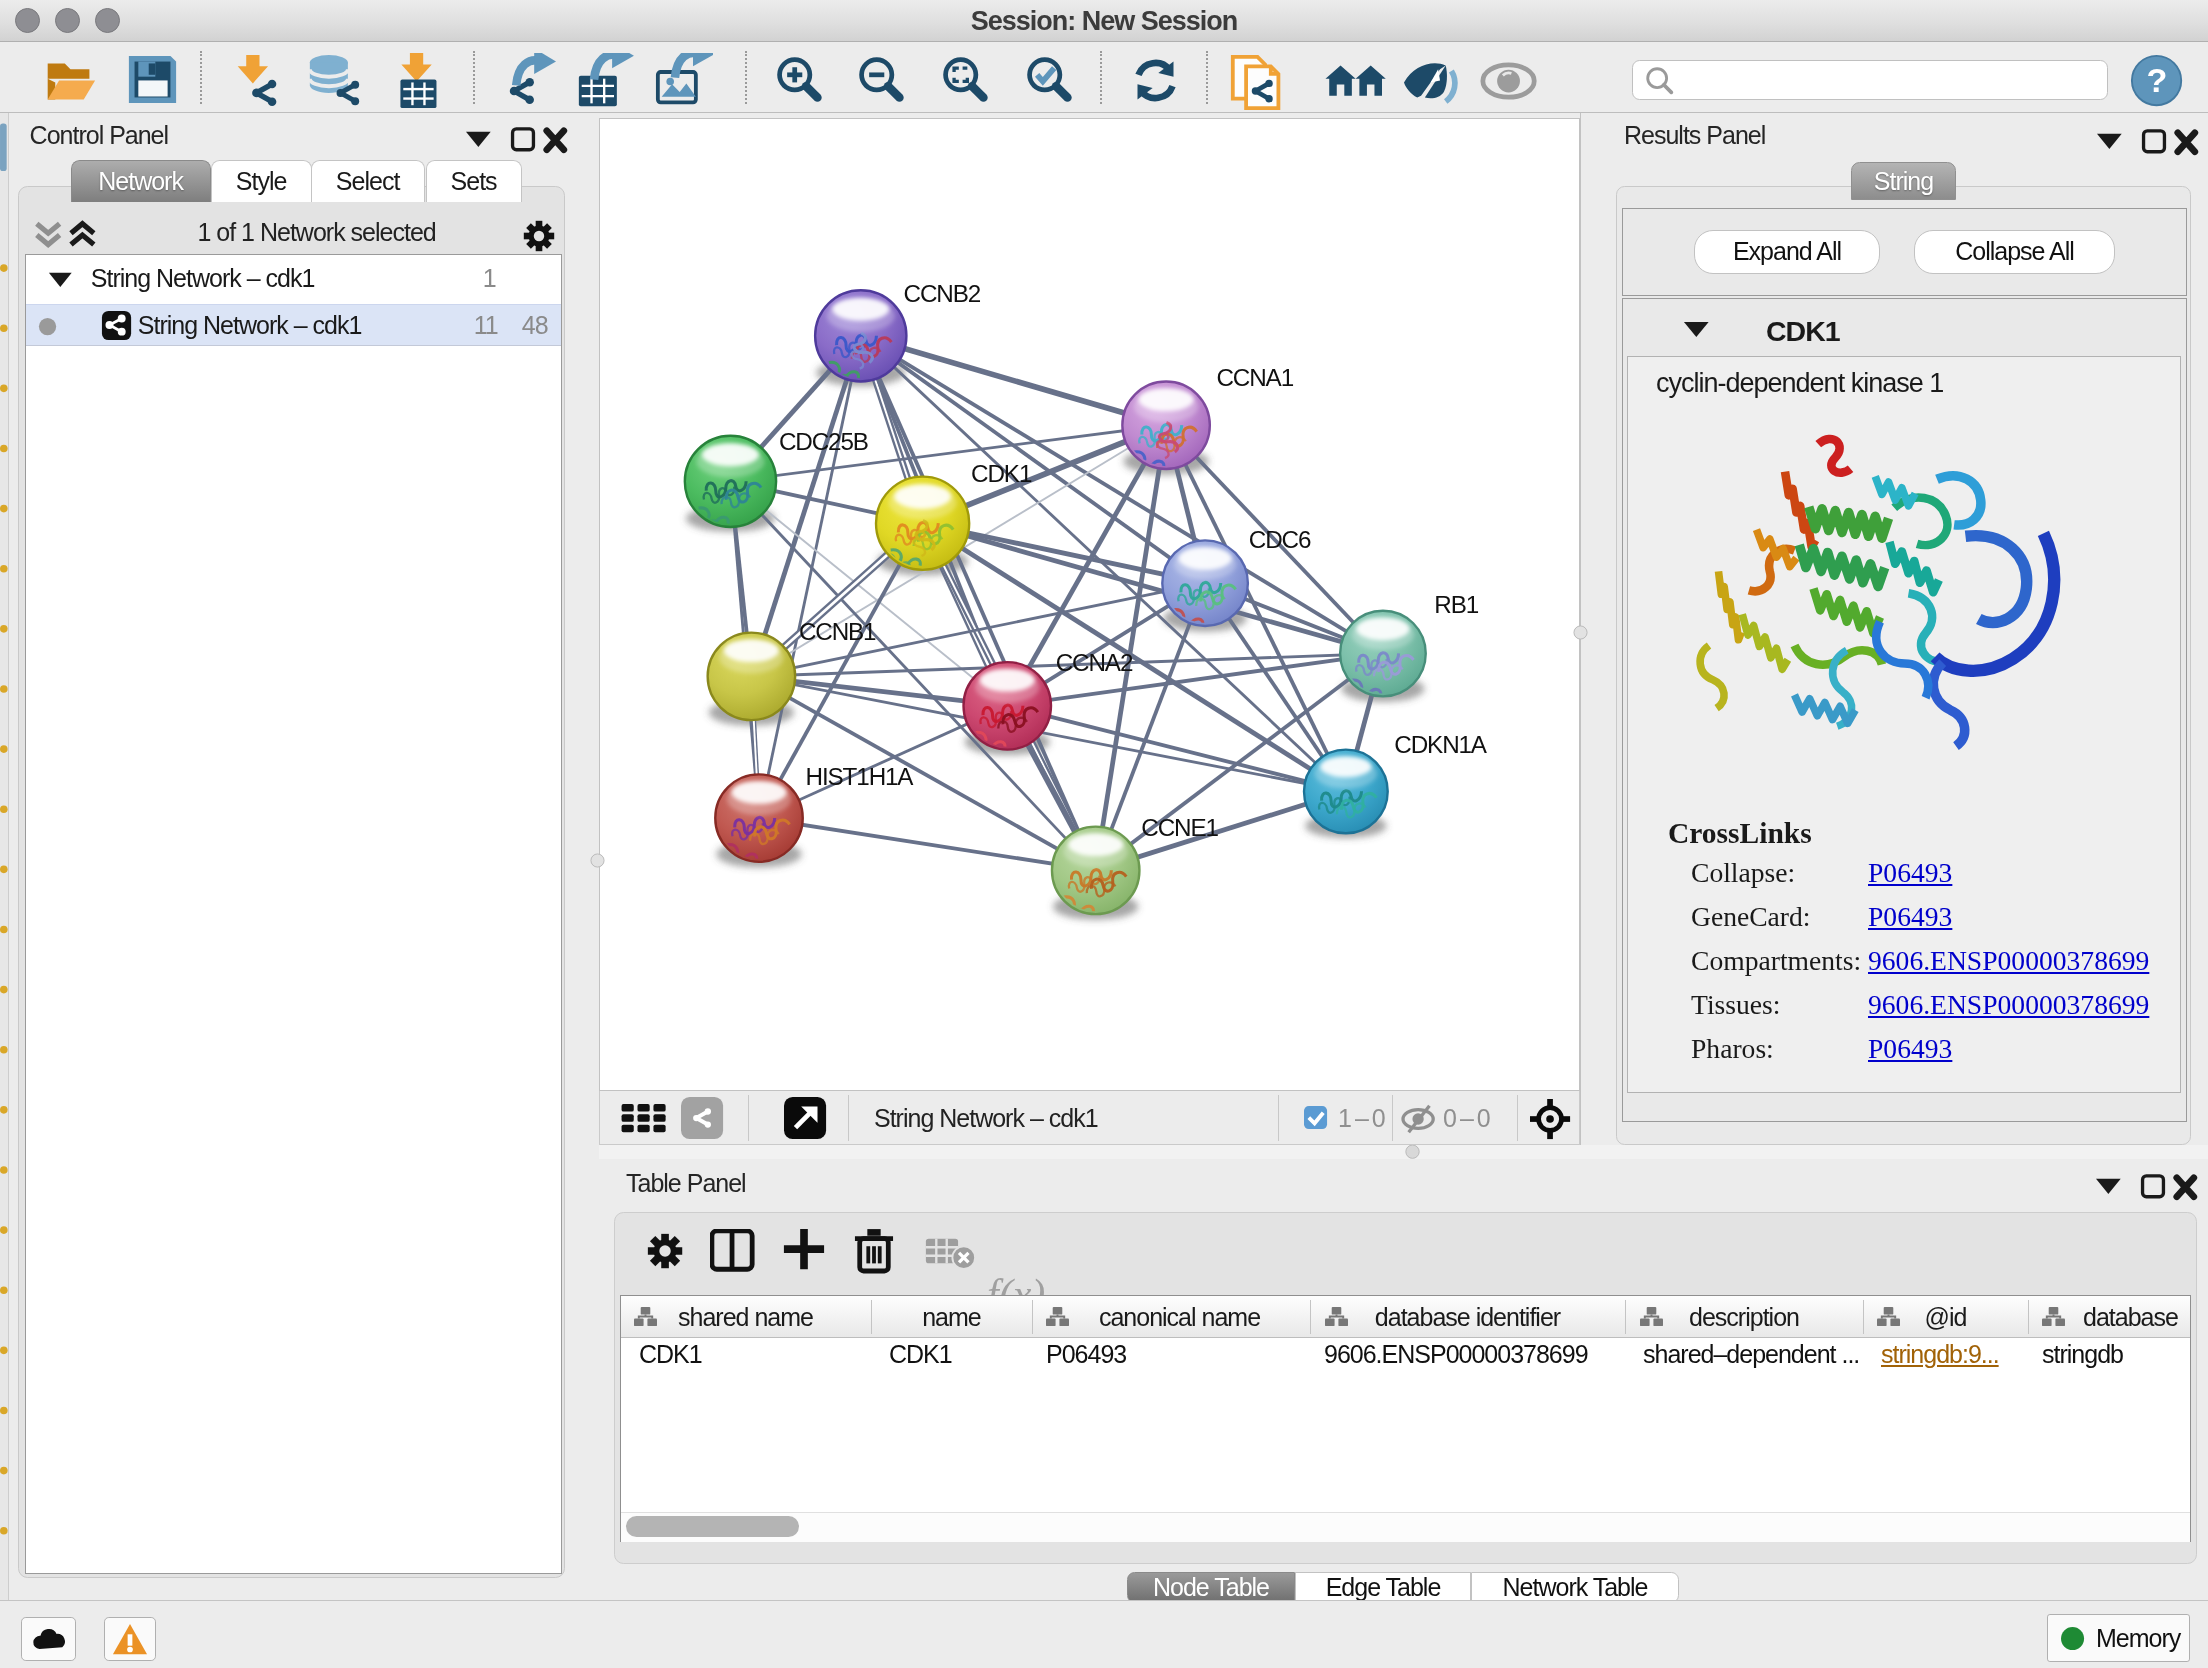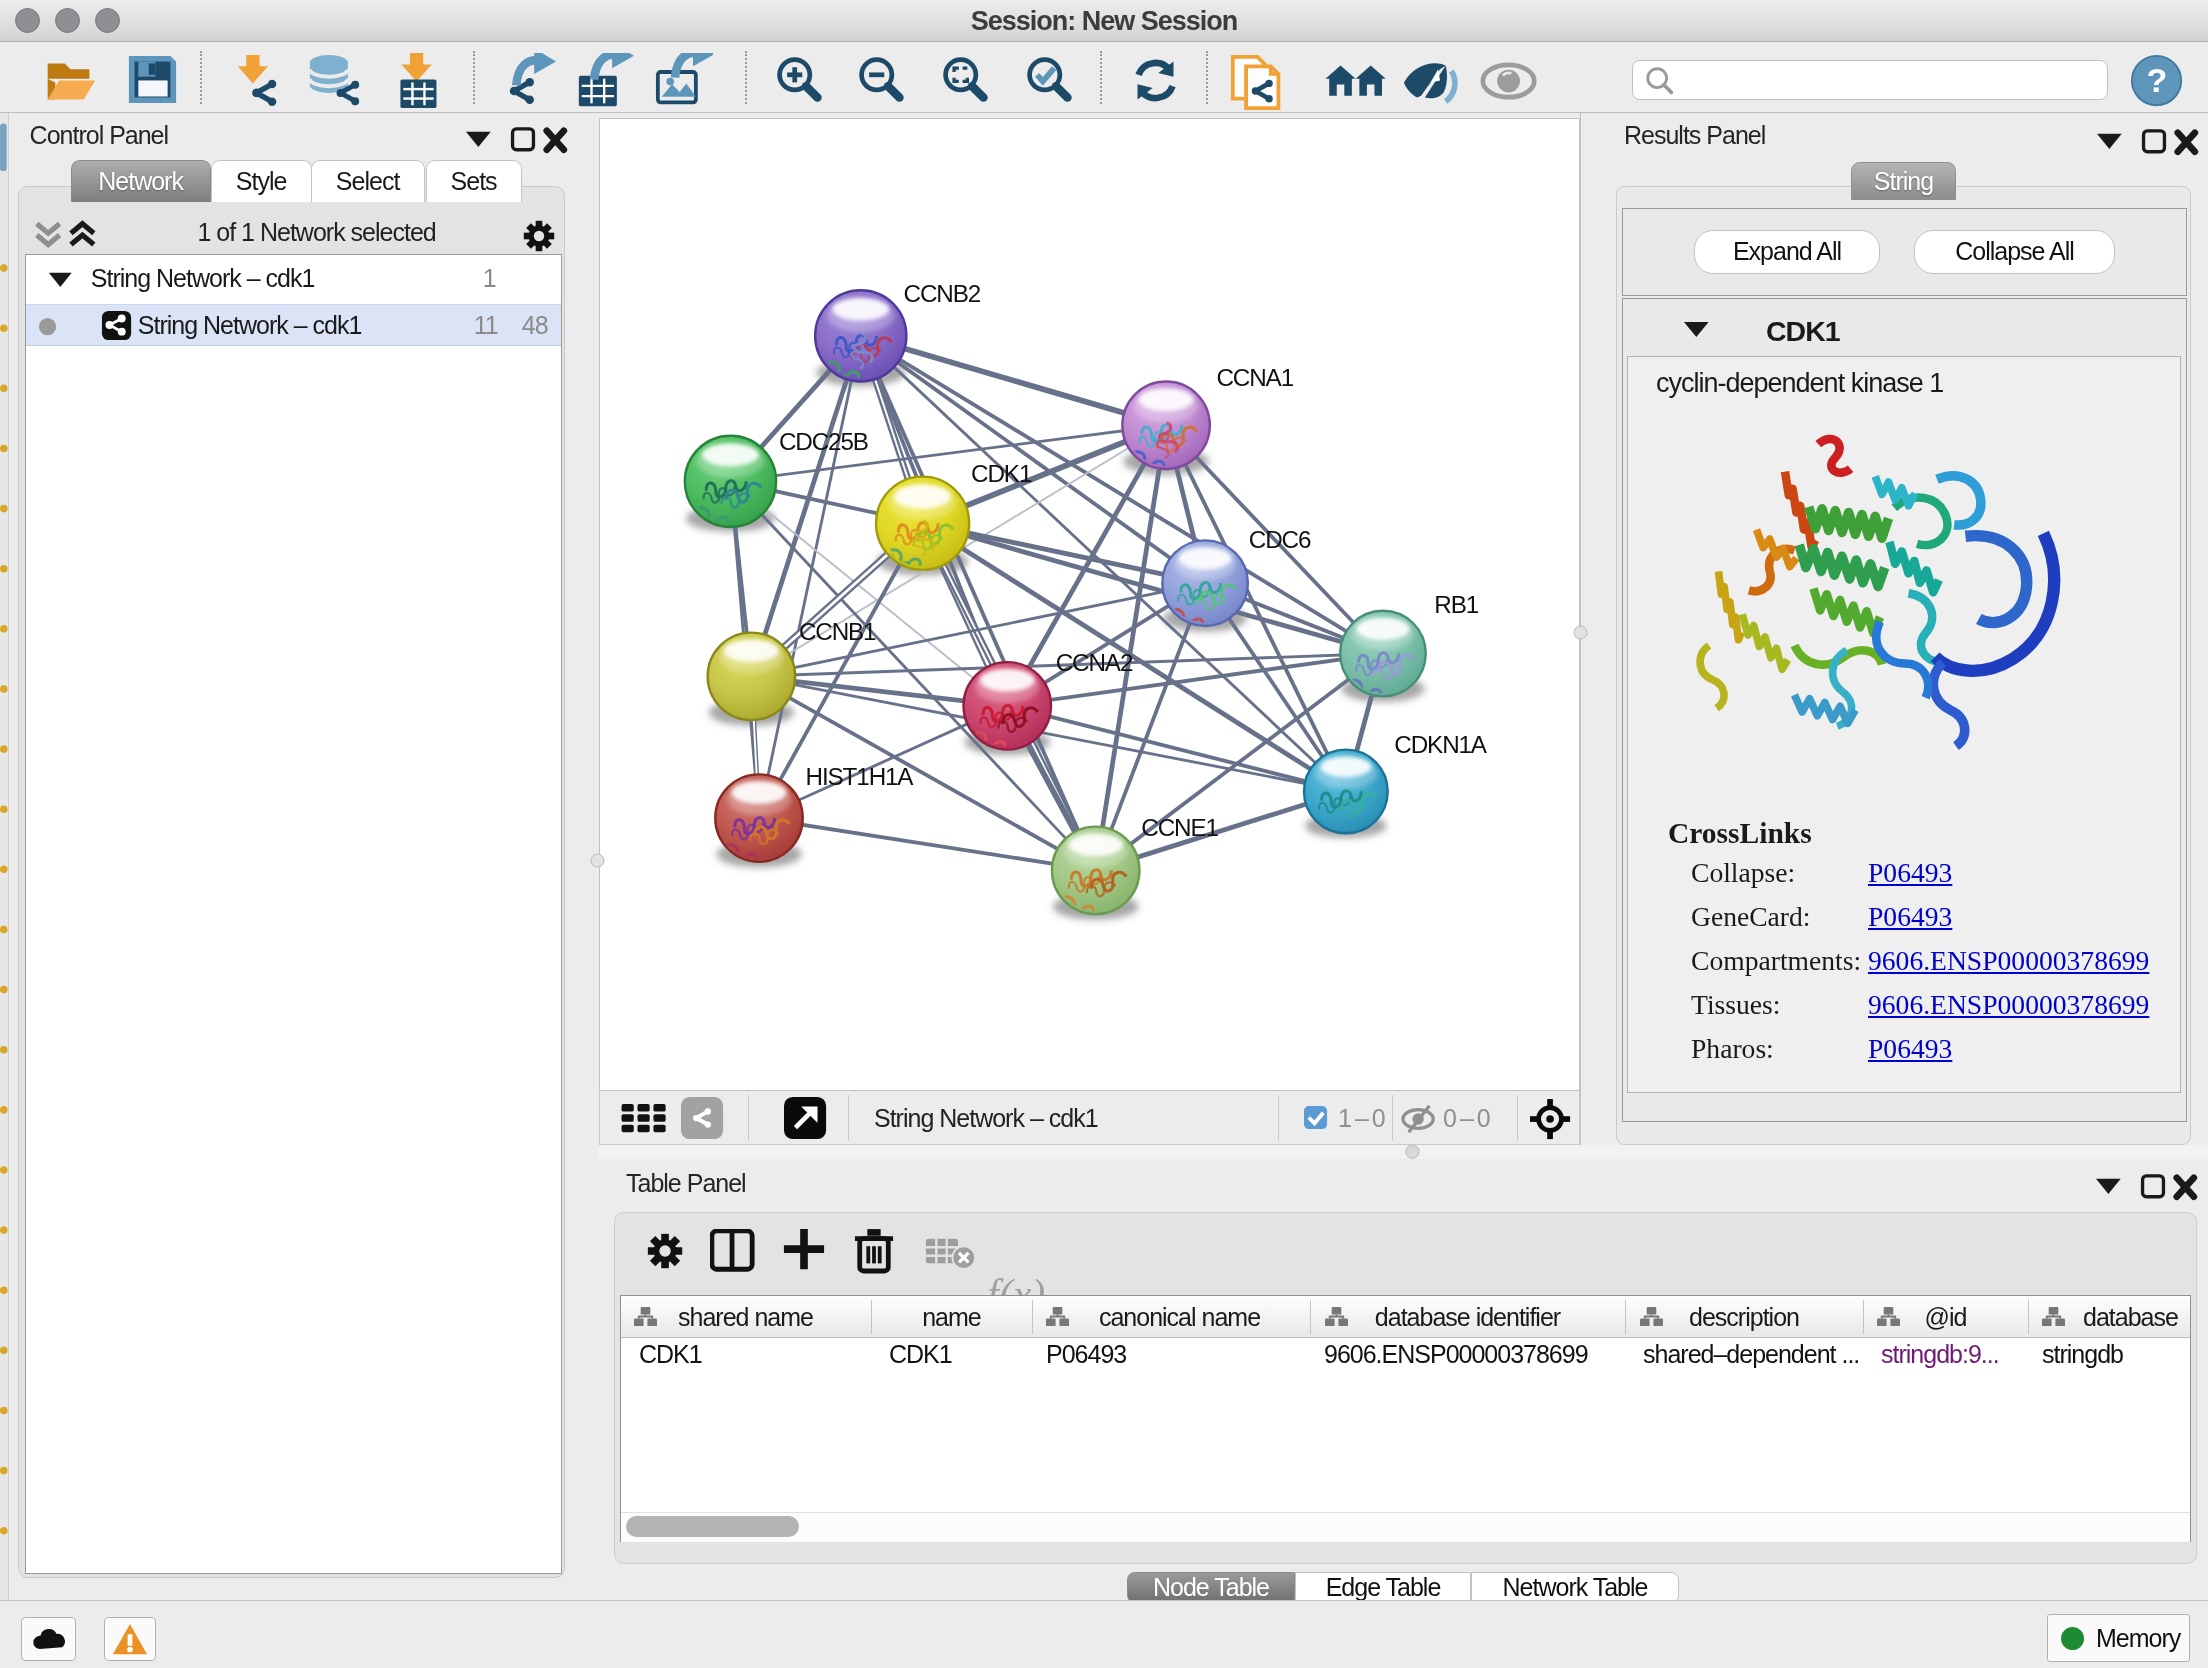--- a/index.html
+++ b/index.html
@@ -952,21 +952,21 @@
         <rect x="15" y="14" width="10" height="8" rx="1"></rect>
       </g>
       <path d="M13,10 v2 M6,14 v-2 h14 v2" fill="none" stroke="#777" stroke-width="2"></path>
     </svg>
 <div class="colsep" style="left:1429px;top:141px;"></div>
 <div style="position:absolute;left:40px;top:181px;color:#111;">CDK1</div>
 <div style="position:absolute;left:290px;top:181px;color:#111;">CDK1</div>
 <div style="position:absolute;left:447px;top:181px;color:#111;">P06493</div>
 <div style="position:absolute;left:725px;top:181px;color:#111;">9606.ENSP00000378699</div>
 <div style="position:absolute;left:1044px;top:181px;color:#111;">shared–dependent ...</div>
-<div style="position:absolute;left:1282px;top:181px;color:#701a75;">stringdb:9...</div>
+<div style="position:absolute;left:1282px;top:181px;color:#a16207;text-decoration:underline;">stringdb:9...</div>
 <div style="position:absolute;left:1443px;top:181px;color:#111;">stringdb</div>
 <div style="position:absolute;left:22px;top:353px;width:1569px;height:29.5px;background:#fcfcfc;border-top:1px solid #e0e0e0;"></div>
 <div style="position:absolute;left:27px;top:357px;width:173px;height:21px;background:#b4b4b4;border-radius:10.5px;"></div>
 <div style="position:absolute;left:528px;top:413px;width:168px;height:31px;background:linear-gradient(#9a9a9a,#6f6f6f);border:1px solid #8a8a8a;border-radius:7.6px 0 0 7.6px;color:#fff;text-align:center;line-height:29.5px;">Node Table</div>
 <div style="position:absolute;left:696px;top:413px;width:176px;height:31px;background:#fff;border:1px solid #c2c2c2;color:#111;text-align:center;line-height:29.5px;">Edge Table</div>
 <div style="position:absolute;left:872px;top:413px;width:208px;height:31px;background:#fff;border:1px solid #c2c2c2;border-radius:0 7.6px 7.6px 0;color:#111;text-align:center;line-height:29.5px;">Network Table</div>
 </div>
 
 <div id="statusbar">
 <div style="position:absolute;left:21px;top:16px;width:55px;height:44px;background:#fafafa;border:1px solid #b0b0b0;border-radius:4.8px;"></div>

